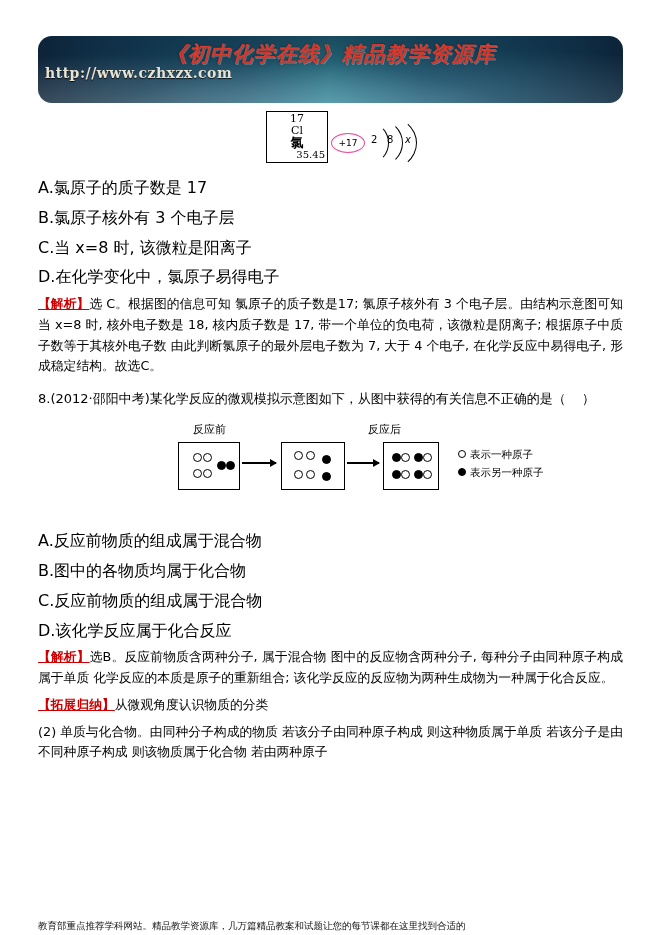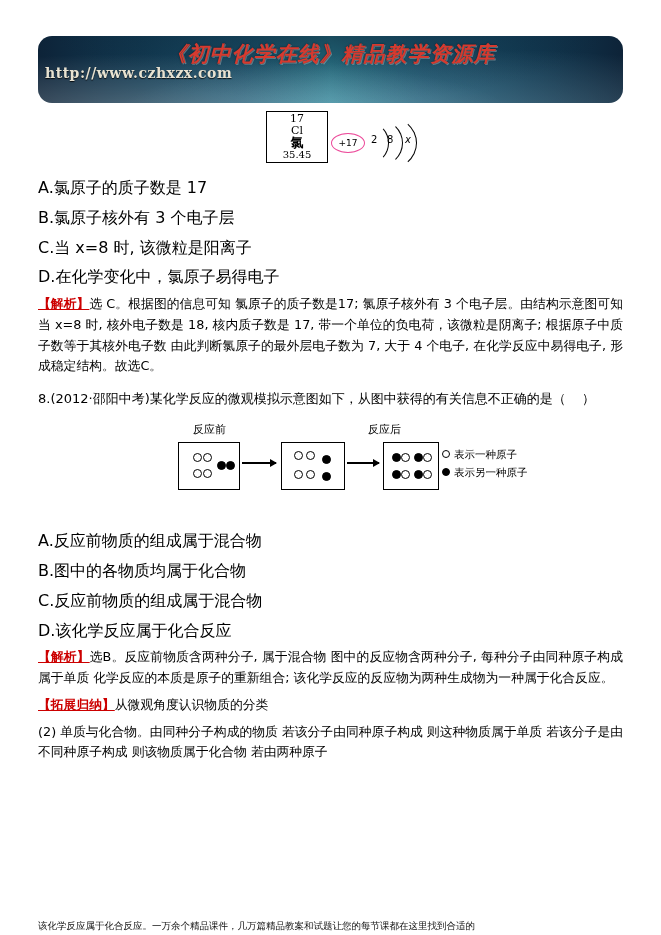--- a/index.html
+++ b/index.html
@@ -93,20 +93,21 @@
     justify-content: space-between;
     padding: 0 3px;
     flex-direction: column;
   }
   .cl-box .row2 {
     font-size: 13px;
     font-weight: bold;
   }
   .cl-box .row3 {
     font-size: 10px;
+    text-align: right;
   }
   .cl-shells {
     position: absolute;
     left: 293px;
     top: 10px;
     width: 110px;
     height: 44px;
   }
   .nucleus {
     position: absolute;
@@ -208,21 +209,21 @@
     content: "";
     position: absolute;
     right: -1px;
     top: -3px;
     border-left: 7px solid #000;
     border-top: 4px solid transparent;
     border-bottom: 4px solid transparent;
   }
   .legend {
     position: absolute;
-    left: 404px;
+    left: 420px;
     top: 24px;
     font-size: 10.5px;
     font-family: "DejaVu Sans", sans-serif;
     line-height: 1.7;
   }
   .legend-row { white-space: nowrap; }
   .legend-dot {
     display: inline-block;
     width: 8px;
     height: 8px;
@@ -336,17 +337,17 @@
   <div class="opt">B.图中的各物质均属于化合物</div>
   <div class="opt">C.反应前物质的组成属于混合物</div>
   <div class="opt">D.该化学反应属于化合反应</div>
 
   <p class="para"><span class="tag">【解析】</span><span>选B。反应前物质含两种分子, 属于混合物 图中的反应物含两种分子, 每种分子由同种原子构成 属于单质 化学反应的本质是原子的重新组合; 该化学反应的反应物为两种生成物为一种属于化合反应。</span></p>
 
   <p class="para"><span class="tag">【拓展归纳】</span><span>从微观角度认识物质的分类</span></p>
   <p class="para">(2)  单质与化合物。由同种分子构成的物质 若该分子由同种原子构成 则这种物质属于单质 若该分子是由不同种原子构成 则该物质属于化合物 若由两种原子</p>
 
   <div class="footer">
-    <div>该化学反应属于化合反应。一万余个精品课件，几万篇精品教案和试题让您的每节课都在这里找到合适的</div>
+    <div>教育部重点推荐学科网站。精品教学资源库，几万篇精品教案和试题让您的每节课都在这里找到合适的</div>
     <div class="line2">教学资源。《初中化学在线》http://www.czhxzx.com</div>
   </div>
 
 </div>
 
 </body></html>

